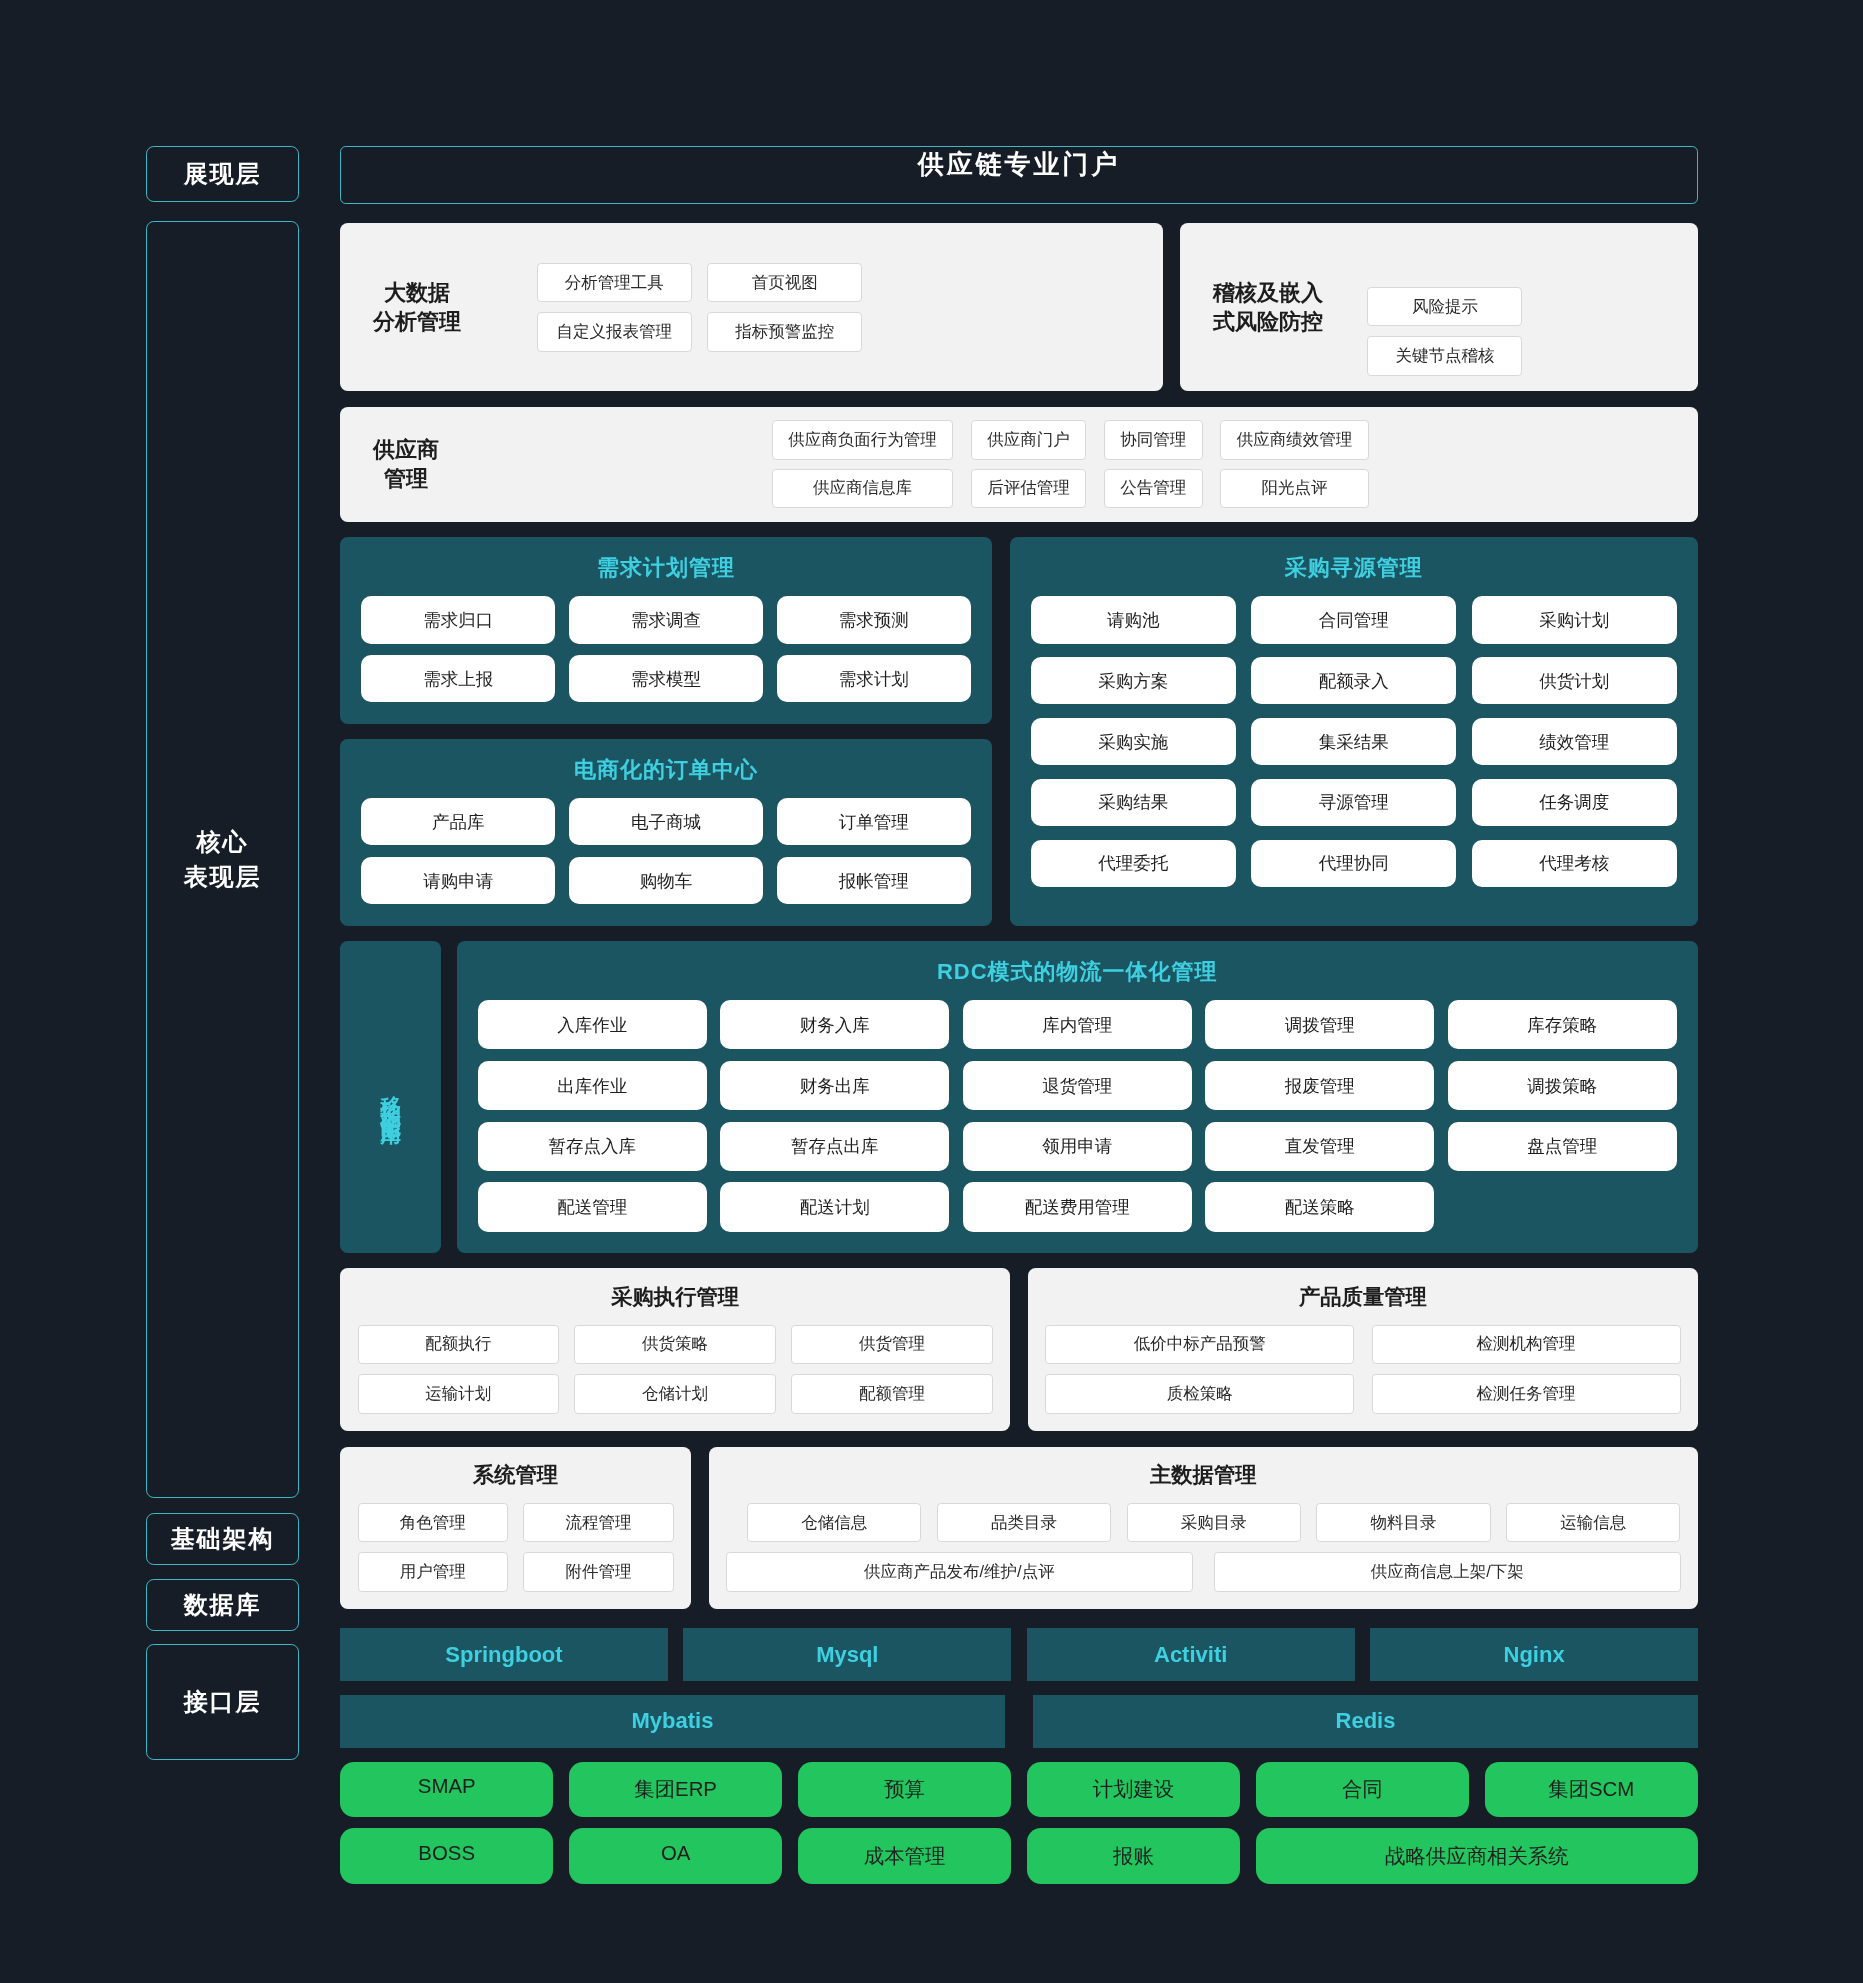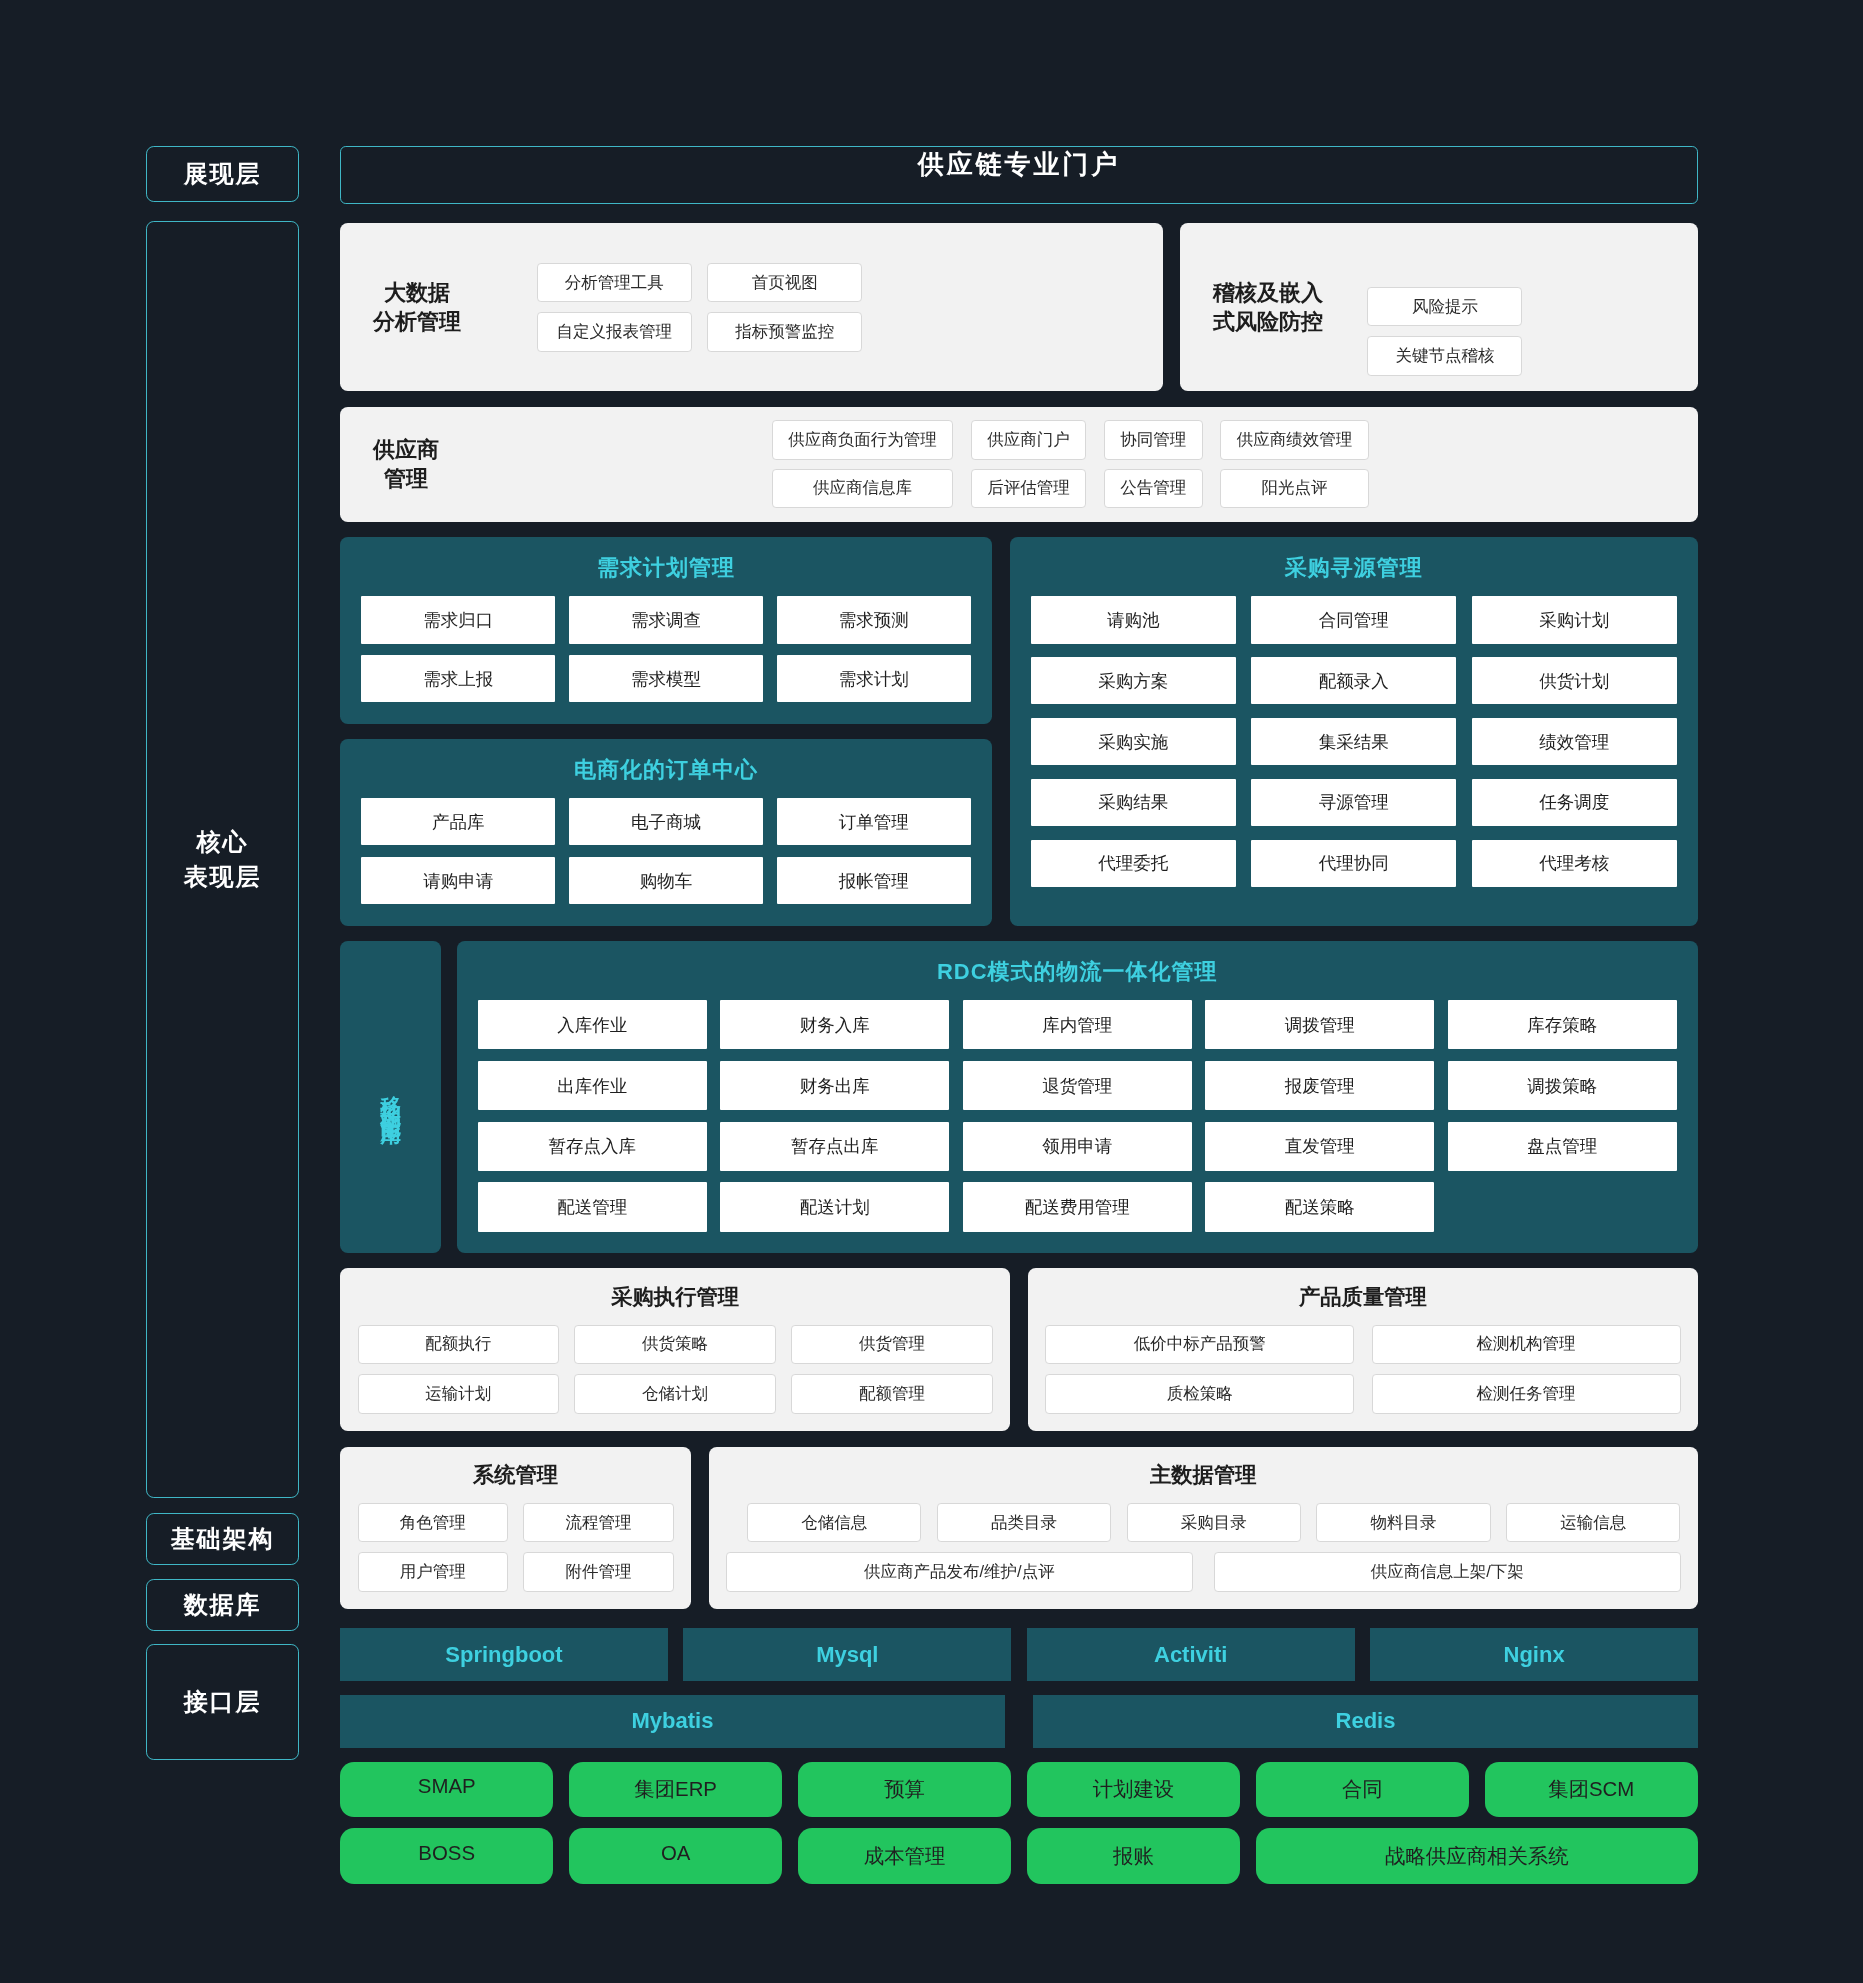--- a/index.html
+++ b/index.html
@@ -183,21 +183,21 @@
   .dk-grid {
     display: grid;
     gap: 11.6px 13.6px;
     padding: 0 21.3px 21.3px;
   }
   .g3 { grid-template-columns: repeat(3, 1fr); }
   .g5 { grid-template-columns: repeat(5, 1fr); }
   .cell {
     background: #ffffff;
     color: #1f1f1f;
-    border-radius: 1px;
+    border-radius: 10px;
     font-size: 17.5px;
     text-align: center;
     padding: 11.6px 3.9px;
     white-space: nowrap;
   }
 
   
   .rdc-row {
     display: flex;
     gap: 15.5px;

